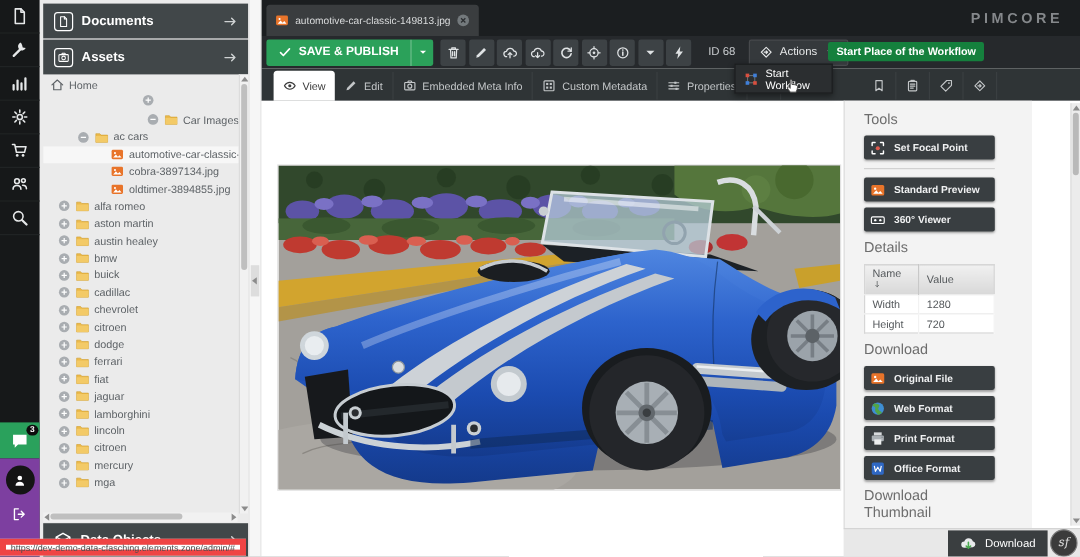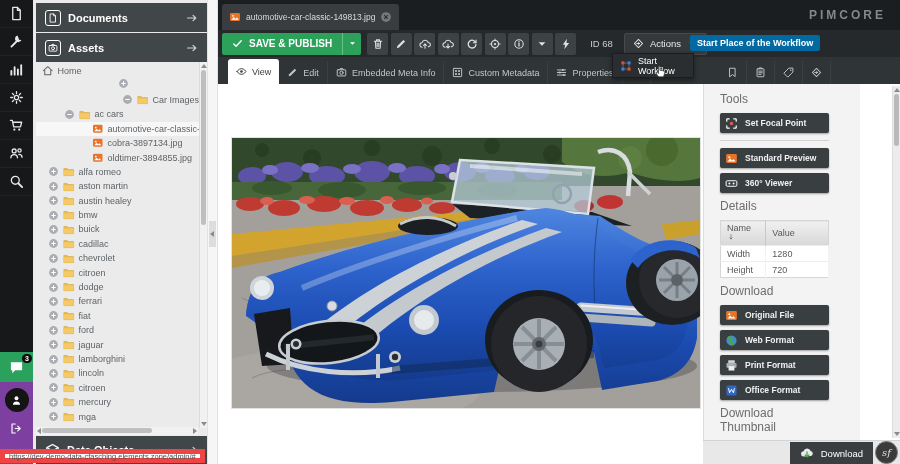--- a/index.html
+++ b/index.html
@@ -84,21 +84,21 @@
   .save-caret svg { width:9px; height:9px; }
   #tb-icons { display:flex; gap:2.5px; margin-left:6px; }
   .tb-btn { width:21px; height:22px; background:#3d4245; border-radius:2px; color:#dfe2e4;
             display:flex; align-items:center; justify-content:center; cursor:pointer; }
   .tb-btn svg { width:12px; height:12px; }
   .id-label { color:#c7cacd; font-size:9.5px; margin:0 11px 0 14px; }
   .btn-actions { height:22px; background:#35393c; border:1px solid #47494c; border-radius:2px;
                  color:#e7e9ea; font-size:9.5px; display:flex; align-items:center; gap:6px;
                  padding:0 8px; cursor:pointer; }
   .btn-actions svg { width:11px; height:11px; }
-  .wf-tooltip { position:absolute; left:472px; top:5px; height:16px; background:#0369a1; color:#fff;
+  .wf-tooltip { position:absolute; left:472px; top:5px; height:16px; background:#15803d; color:#fff;
                 font-weight:bold; font-size:9px; display:flex; align-items:center; padding:0 7px;
                 border-radius:2px; z-index:8; }
 
   .editor-strip { position:relative; height:27px; background:#2f3436; display:flex;
                   align-items:flex-end; padding-left:10px; }
   .etab { height:23px; display:flex; align-items:center; gap:5px; padding:0 8px; color:#c3c6c8;
           font-size:9px; cursor:pointer; border-right:1px solid #3a3f41; flex:none; }
   .etab svg { width:11px; height:11px; }
   .etab.active { background:#fff; color:#3c3c3c; border-radius:3px 3px 0 0; height:25px; border-right:none; }
   .etab.icon-only { width:28px; justify-content:center; padding:0; }
@@ -541,35 +541,20 @@
               <circle cx="8" cy="8" r="6.4" fill="#a9adb1"></circle>
               <path d="M8 4.8v6.4M4.8 8h6.4" stroke="#fff" stroke-width="1.5"></path>
             </svg>
           </span>
           <span class="ic">
             <svg viewBox="0 0 16 16" width="13" height="13">
               <path d="M1.2 3.4h4.6l1.4 1.6h7.6v8.4H1.2z" fill="#ecba4b" stroke="#d09e2e" stroke-width=".7"></path>
               <path d="M1.2 6h13.6v7.4H1.2z" fill="#f3ca67"></path>
             </svg>
           </span>
-          <span>ford</span>
-        </div>
-        <div class="tree-row" style="padding-left: 12px;">
-          <span class="ic exp">
-            <svg viewBox="0 0 16 16" width="12" height="12">
-              <circle cx="8" cy="8" r="6.4" fill="#a9adb1"></circle>
-              <path d="M8 4.8v6.4M4.8 8h6.4" stroke="#fff" stroke-width="1.5"></path>
-            </svg>
-          </span>
-          <span class="ic">
-            <svg viewBox="0 0 16 16" width="13" height="13">
-              <path d="M1.2 3.4h4.6l1.4 1.6h7.6v8.4H1.2z" fill="#ecba4b" stroke="#d09e2e" stroke-width=".7"></path>
-              <path d="M1.2 6h13.6v7.4H1.2z" fill="#f3ca67"></path>
-            </svg>
-          </span>
           <span>jaguar</span>
         </div>
         <div class="tree-row" style="padding-left: 12px;">
           <span class="ic exp">
             <svg viewBox="0 0 16 16" width="12" height="12">
               <circle cx="8" cy="8" r="6.4" fill="#a9adb1"></circle>
               <path d="M8 4.8v6.4M4.8 8h6.4" stroke="#fff" stroke-width="1.5"></path>
             </svg>
           </span>
           <span class="ic">
@@ -797,21 +782,21 @@
         <span class="ic">
             <svg viewBox="0 0 16 16" width="13" height="13" fill="none" stroke="currentColor" stroke-width="1.4" stroke-linecap="round" stroke-linejoin="round">
               <path d="M3.5 5.8 8 10.3l4.5-4.5z" fill="currentColor" stroke="none"></path>
             </svg>
           </span>
       </div>
       <div class="wf-tooltip">Start Place of the Workflow</div>
     </div>
 
     <div class="editor-strip">
-      <div id="etabs" style="display:flex;align-items:flex-end">
+      <div id="etabs" style="display:flex;align-items:center">
           <div class="etab active">
             <span class="ic">
               <svg viewBox="0 0 16 16" width="13" height="13" fill="none" stroke="currentColor" stroke-width="1.4" stroke-linecap="round" stroke-linejoin="round">
                 <path d="M1.5 8S4 3.8 8 3.8 14.5 8 14.5 8 12 12.2 8 12.2 1.5 8 1.5 8z"></path>
                 <circle cx="8" cy="8" r="1.9" fill="currentColor" stroke="none"></circle>
               </svg>
             </span>
             <span>View</span>
           </div>
           <div class="etab">

